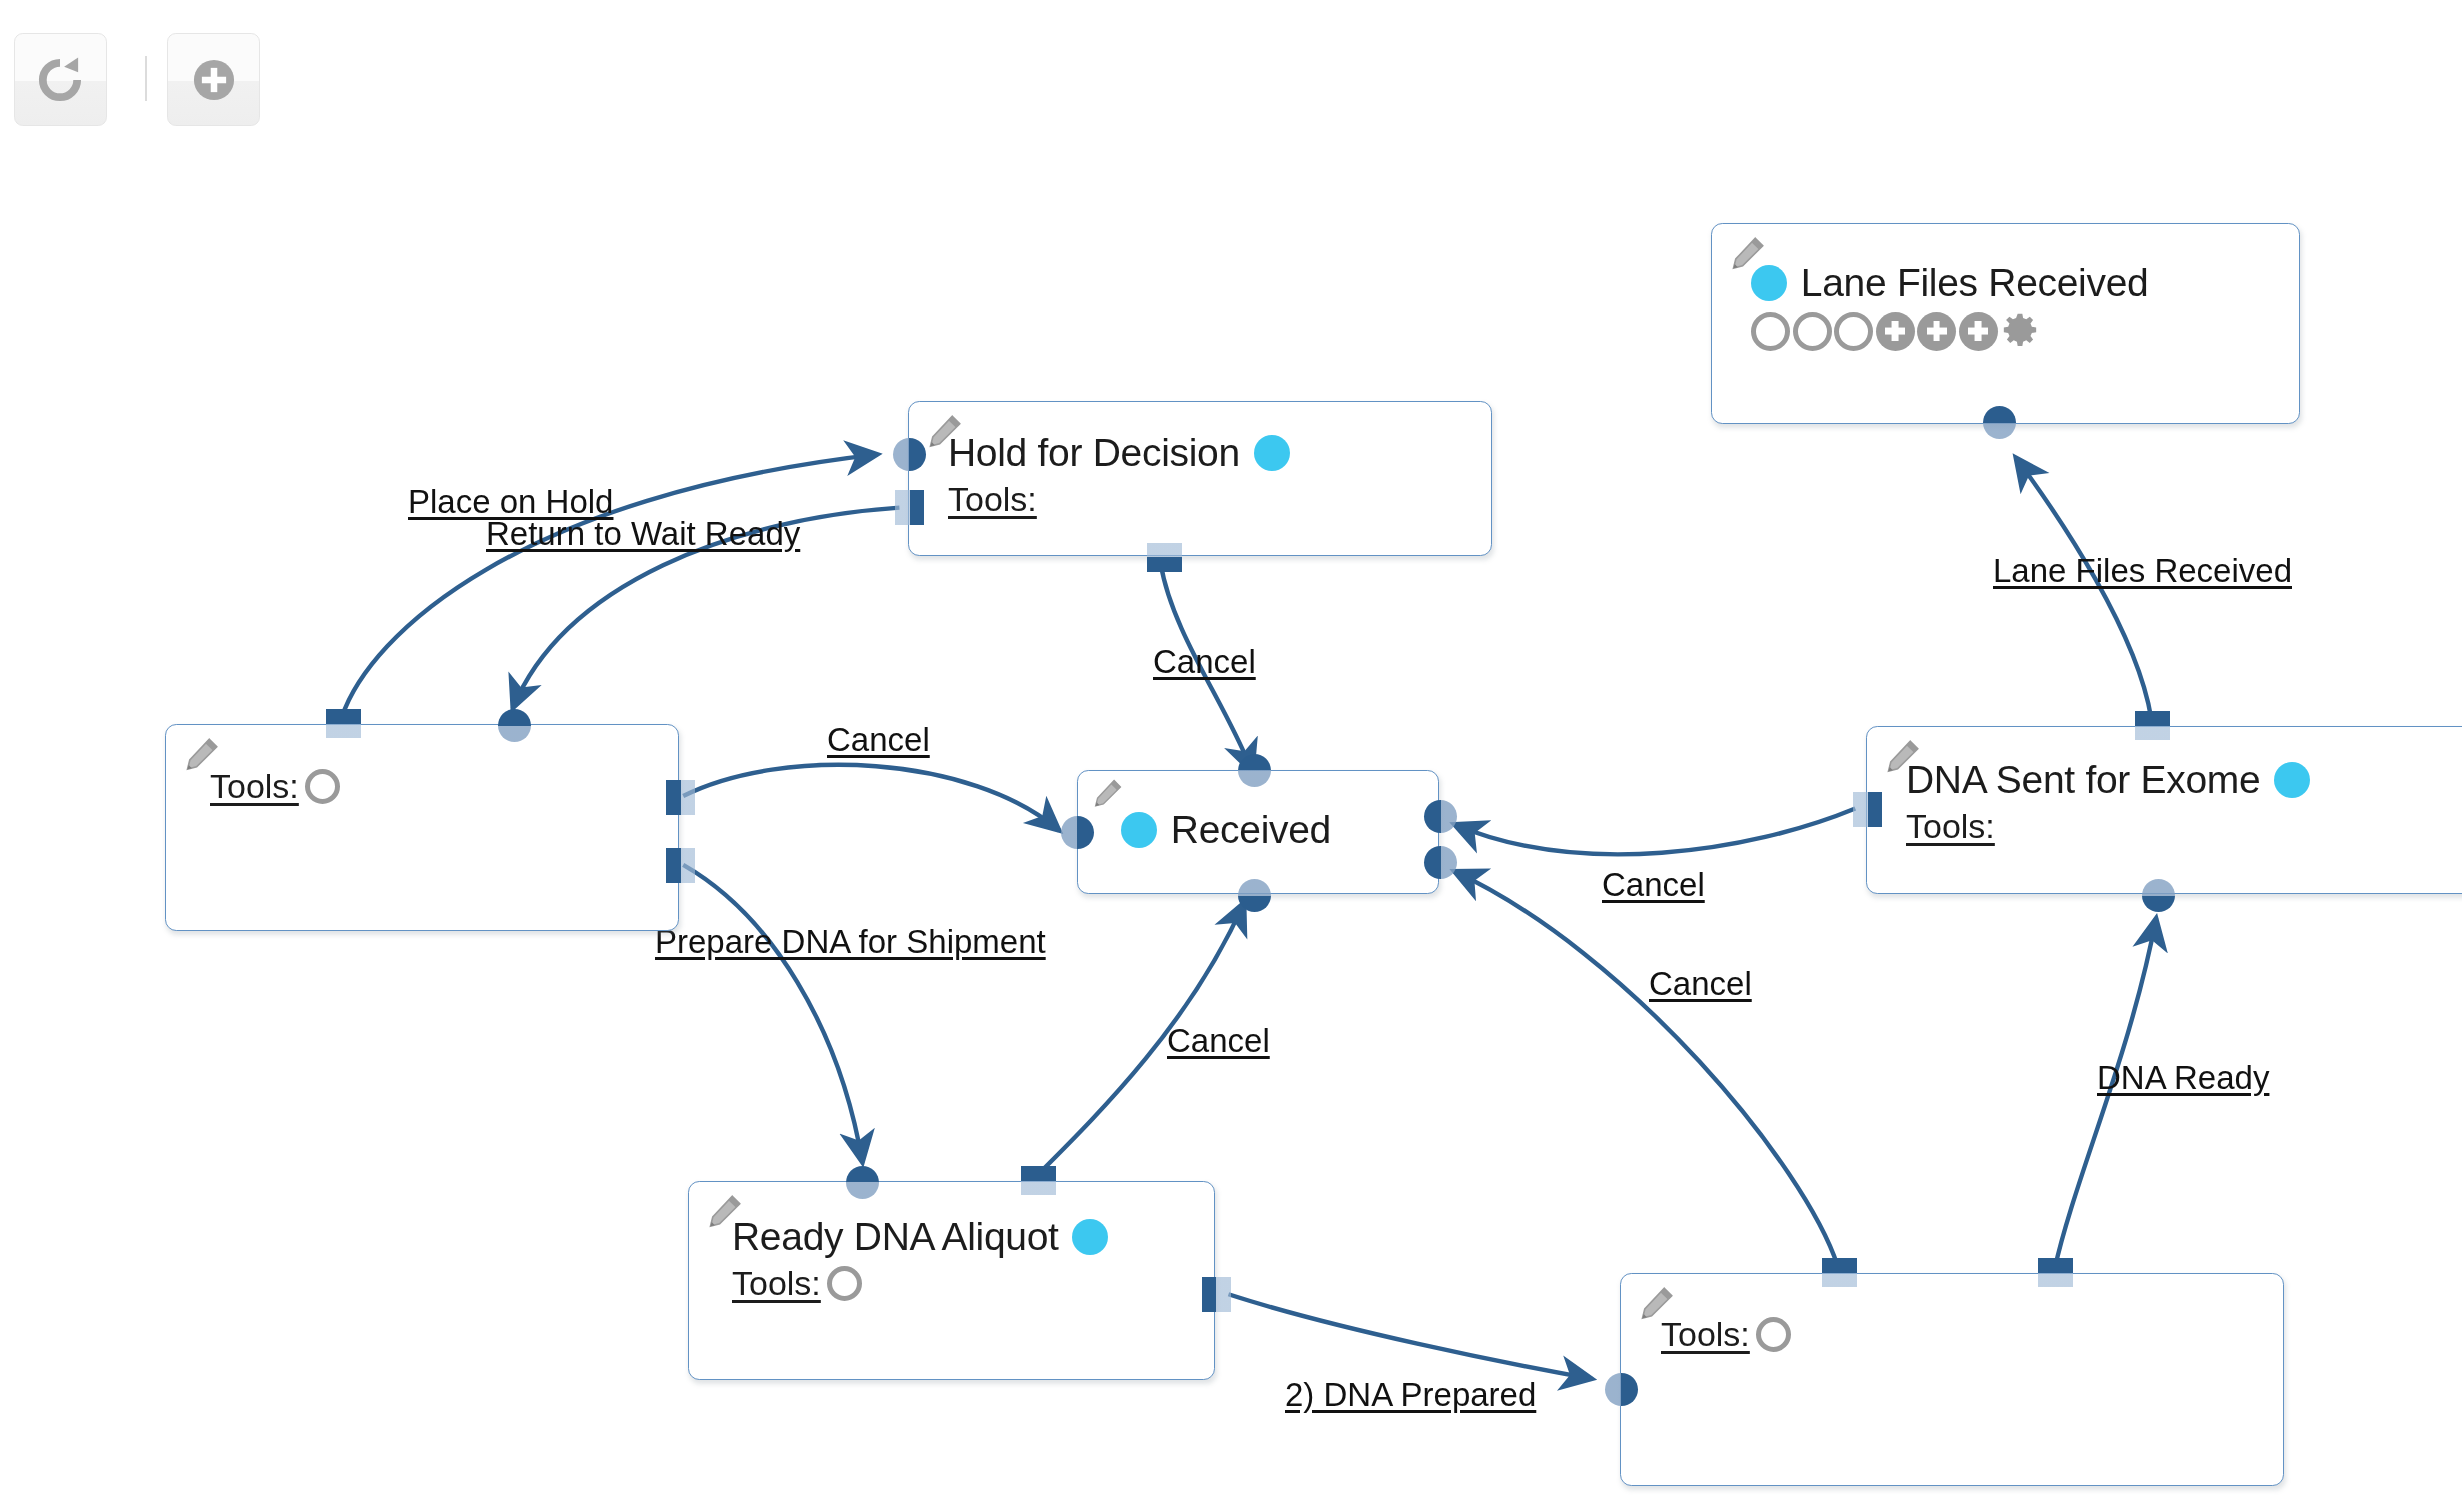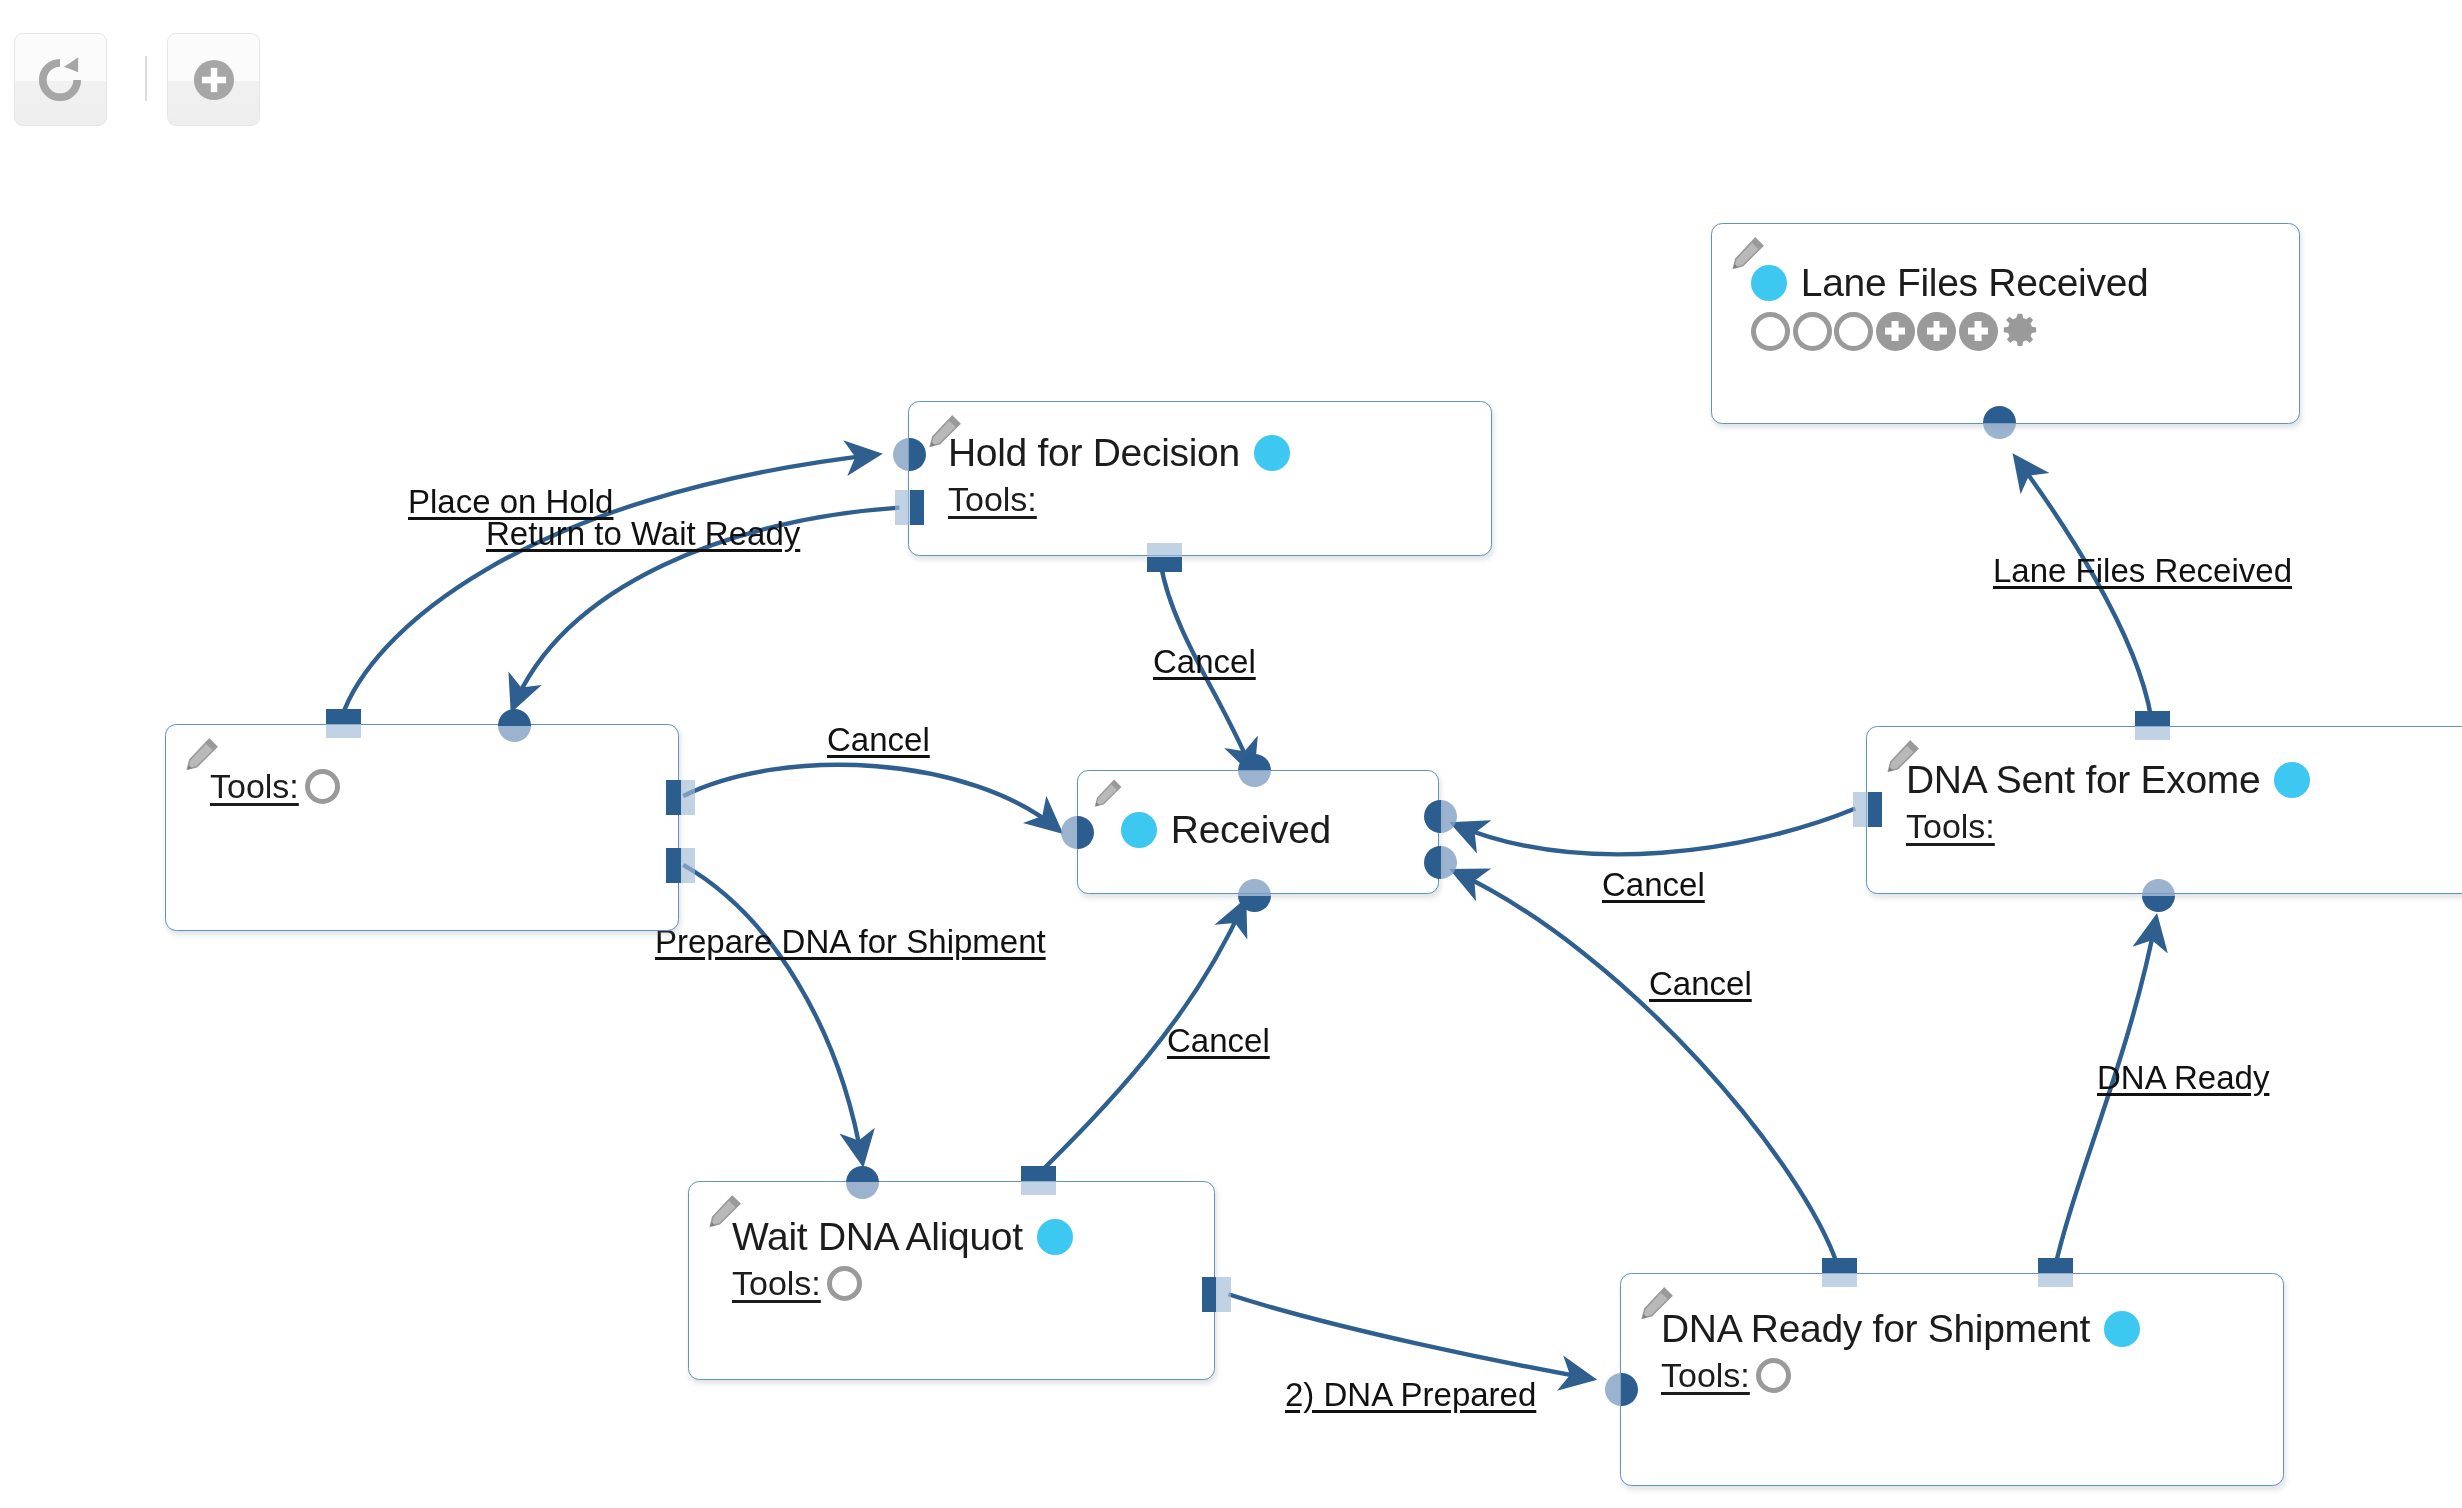--- a/index.html
+++ b/index.html
@@ -361,44 +361,40 @@
   </div>
 
   <div class="node" style="left:688px; top:1181px; width:527px; height:199px;">
     <svg class="node-pencil" viewBox="0 0 24 24">
       <path d="M16.8 2.6 L21.4 7.2 L9.0 19.6 L3.4 21.0 L4.8 15.4 Z" fill="#b9b9b9" stroke="#9a9a9a" stroke-width="1"></path>
       <path d="M16.8 2.6 L21.4 7.2 L19.0 9.6 L14.4 5.0 Z" fill="#9a9a9a"></path>
       <path d="M3.4 21.0 L6.0 20.4 L4.1 18.4 Z" fill="#7d7d7d"></path>
     </svg>
     <div class="node-body" style="top:35px; left:43px;">
       <div class="node-titlerow">
-        <span class="node-title">Wait DNA Aliquot</span>
+        <span class="node-title">Ready DNA Aliquot</span>
         <span class="status-dot"></span>
       </div>
       <div class="tools-row">
         <span class="tools-label">Tools:</span>
         <span class="ring-icon"></span>
       </div>
     </div>
     <span class="port port-ci vert" style="left:157px; top:-16.3px;"></span>
     <span class="port port-sq vert" style="left:332px; top:-15.7px;"></span>
     <span class="port port-sq flip" style="left:513px; top:95px;"></span>
   </div>
 
   <div class="node" style="left:1620px; top:1273px; width:664px; height:213px;">
     <svg class="node-pencil" viewBox="0 0 24 24">
       <path d="M16.8 2.6 L21.4 7.2 L9.0 19.6 L3.4 21.0 L4.8 15.4 Z" fill="#b9b9b9" stroke="#9a9a9a" stroke-width="1"></path>
       <path d="M16.8 2.6 L21.4 7.2 L19.0 9.6 L14.4 5.0 Z" fill="#9a9a9a"></path>
       <path d="M3.4 21.0 L6.0 20.4 L4.1 18.4 Z" fill="#7d7d7d"></path>
     </svg>
     <div class="node-body" style="top:35px; left:40px;">
-      <div class="node-titlerow">
-        <span class="node-title">DNA Ready for Shipment</span>
-        <span class="status-dot"></span>
-      </div>
       <div class="tools-row">
         <span class="tools-label">Tools:</span>
         <span class="ring-icon"></span>
       </div>
     </div>
     <span class="port port-sq vert" style="left:201px; top:-16.3px;"></span>
     <span class="port port-sq vert" style="left:417px; top:-16.3px;"></span>
     <span class="port port-ci" style="left:-16.3px; top:99px;"></span>
   </div>
 

